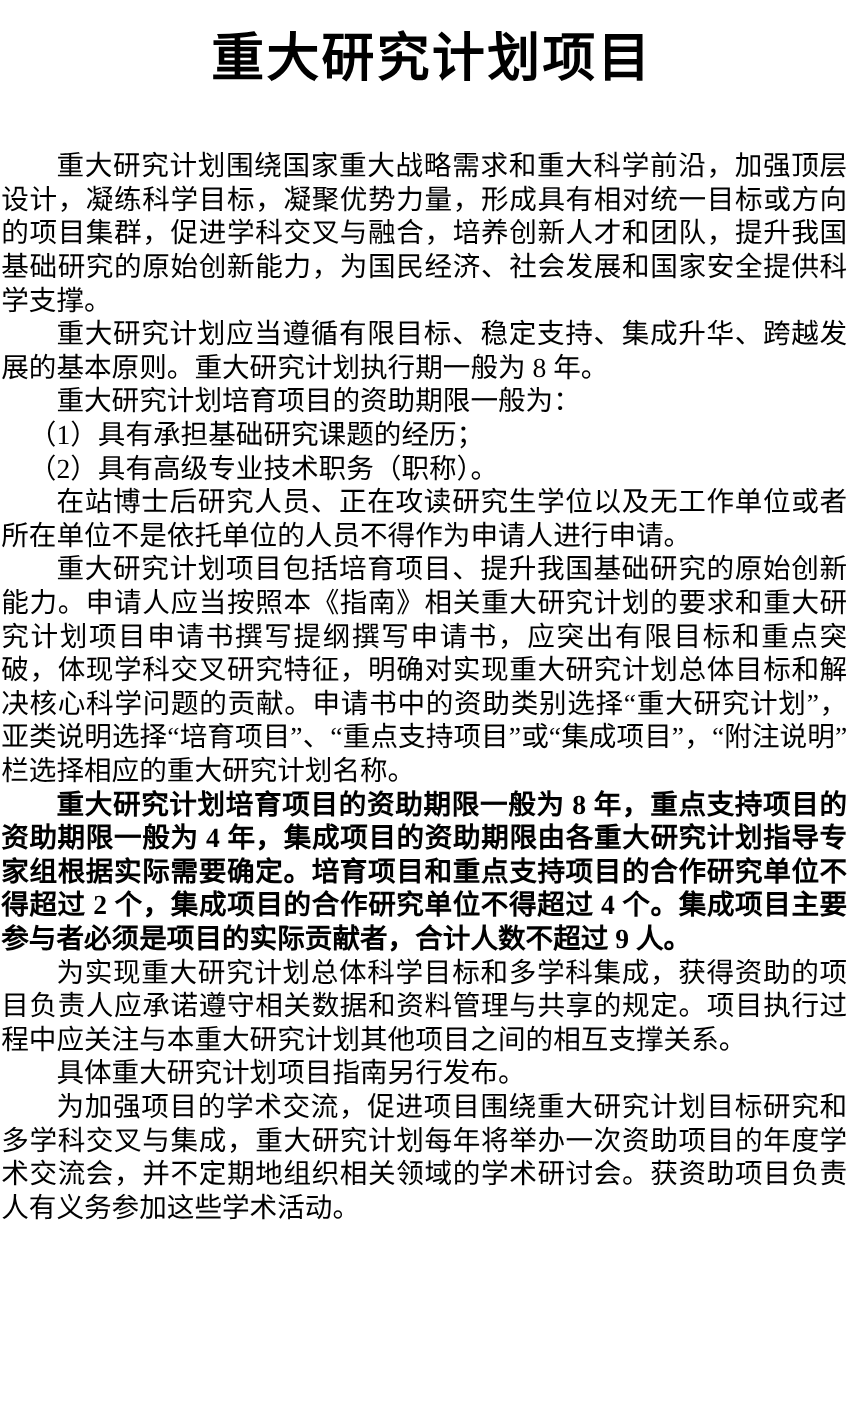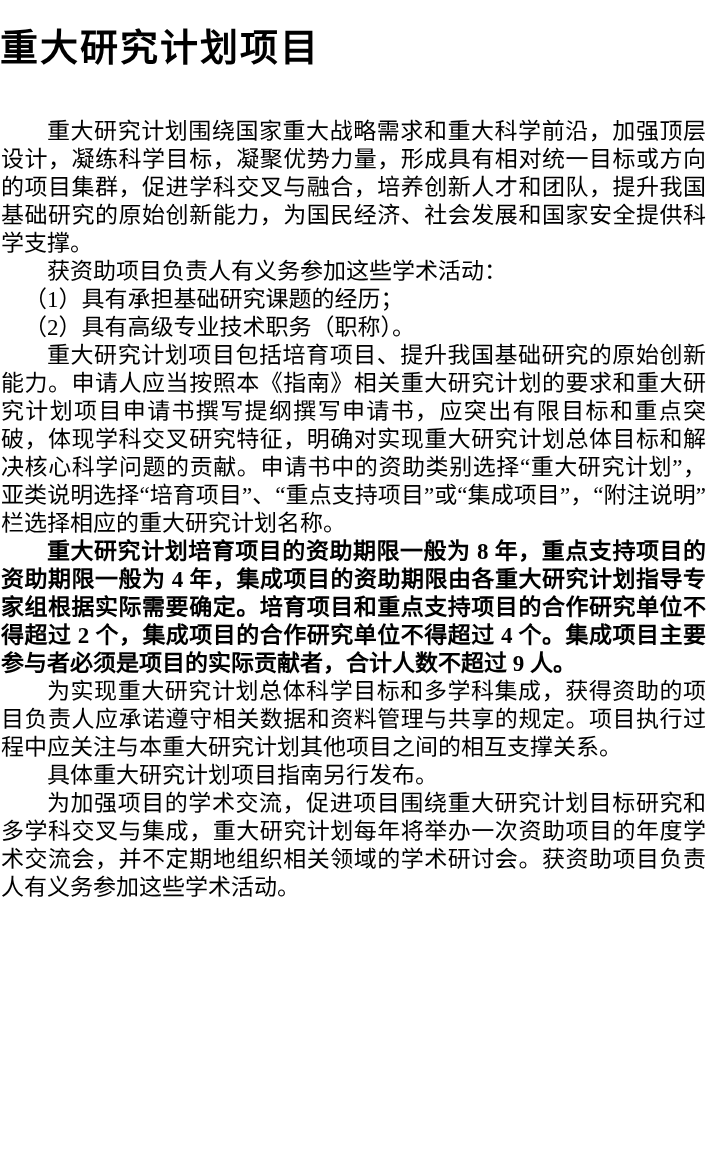--- a/index.html
+++ b/index.html
@@ -18,26 +18,26 @@
   }
   .page {
     width: 720px;
     height: 1170px;
     background: #ffffff;
     box-sizing: border-box;
   }
   .doc-title {
     margin: 26px 0 0 0;
     padding: 0;
-    text-align: left;
-    font-size: 38px;
+    text-align: center;
+    font-size: 44px;
     line-height: 1.2;
     font-weight: 900;
     letter-spacing: 2px;
-    font-family: Liberation Sans, sans-serif;
+    font-family: Liberation Mono, monospace;
   }
   .doc-body {
     margin: 46px 14px 0 1px;
     font-size: 23px;
     line-height: 28px;
     text-align: justify;
     text-justify: inter-character;
   }
   .para {
     margin: 0;
@@ -52,22 +52,24 @@
     font-weight: bold;
   }
 </style>
 </head>
 <body>
 
 <div class="page">
   <h1 class="doc-title">重大研究计划项目</h1>
   <div class="doc-body">
       <p class="para normal">重大研究计划围绕国家重大战略需求和重大科学前沿，加强顶层设计，凝练科学目标，凝聚优势力量，形成具有相对统一目标或方向的项目集群，促进学科交叉与融合，培养创新人才和团队，提升我国基础研究的原始创新能力，为国民经济、社会发展和国家安全提供科学支撑。</p>
-      <p class="para normal">获资助项目负责人有义务参加这些学术活动：</p>
+      <p class="para normal">重大研究计划应当遵循有限目标、稳定支持、集成升华、跨越发展的基本原则。重大研究计划执行期一般为 8 年。</p>
+      <p class="para normal">重大研究计划培育项目的资助期限一般为：</p>
       <p class="para item">（1）具有承担基础研究课题的经历；</p>
       <p class="para item">（2）具有高级专业技术职务（职称）。</p>
+      <p class="para normal">在站博士后研究人员、正在攻读研究生学位以及无工作单位或者所在单位不是依托单位的人员不得作为申请人进行申请。</p>
       <p class="para normal">重大研究计划项目包括培育项目、提升我国基础研究的原始创新能力。申请人应当按照本《指南》相关重大研究计划的要求和重大研究计划项目申请书撰写提纲撰写申请书，应突出有限目标和重点突破，体现学科交叉研究特征，明确对实现重大研究计划总体目标和解决核心科学问题的贡献。申请书中的资助类别选择“重大研究计划”，亚类说明选择“培育项目”、“重点支持项目”或“集成项目”，“附注说明”栏选择相应的重大研究计划名称。</p>
       <p class="para bold">重大研究计划培育项目的资助期限一般为 8 年，重点支持项目的资助期限一般为 4 年，集成项目的资助期限由各重大研究计划指导专家组根据实际需要确定。培育项目和重点支持项目的合作研究单位不得超过 2 个，集成项目的合作研究单位不得超过 4 个。集成项目主要参与者必须是项目的实际贡献者，合计人数不超过 9 人。</p>
       <p class="para normal">为实现重大研究计划总体科学目标和多学科集成，获得资助的项目负责人应承诺遵守相关数据和资料管理与共享的规定。项目执行过程中应关注与本重大研究计划其他项目之间的相互支撑关系。</p>
       <p class="para normal">具体重大研究计划项目指南另行发布。</p>
       <p class="para normal">为加强项目的学术交流，促进项目围绕重大研究计划目标研究和多学科交叉与集成，重大研究计划每年将举办一次资助项目的年度学术交流会，并不定期地组织相关领域的学术研讨会。获资助项目负责人有义务参加这些学术活动。</p>
     </div>
 </div>
 
 </body></html>

